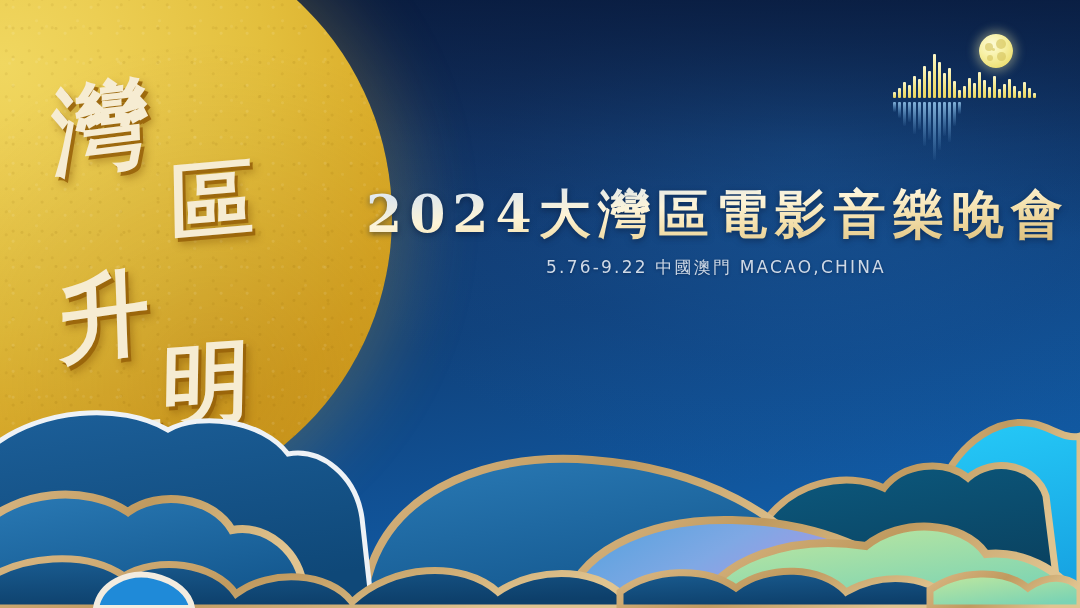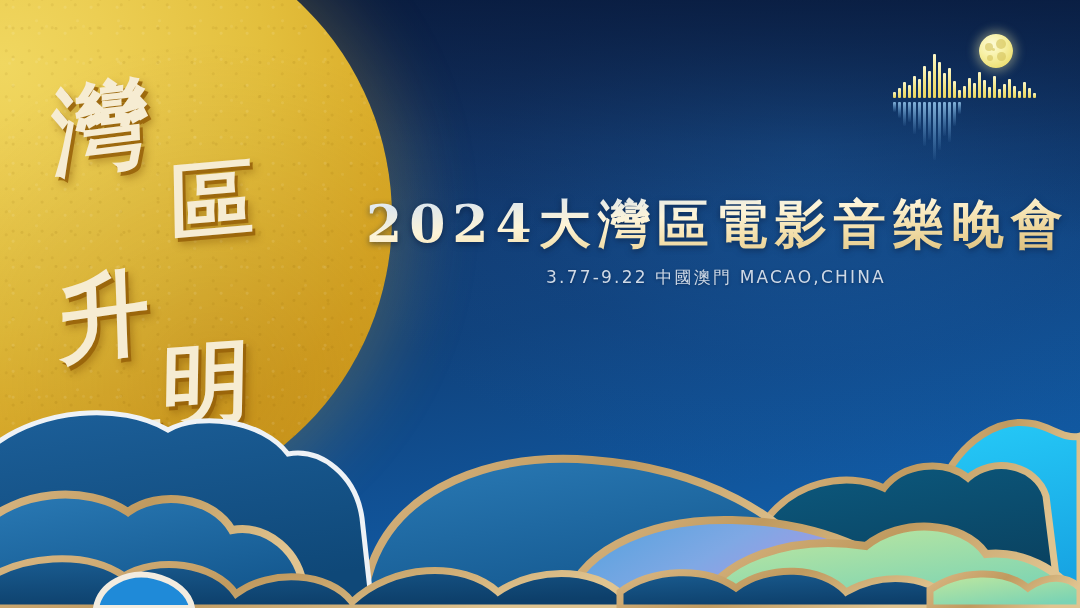--- a/index.html
+++ b/index.html
@@ -146,21 +146,21 @@
     position: absolute;
     left: 0; right: 0; bottom: 0;
     height: 230px;
   }
   .clouds svg { display: block; width: 1080px; height: 230px; }
 
   
   .headline {
     position: absolute;
     left: 366px;
-    top: 196px;
+    top: 186px;
     width: 700px;
     text-align: center;
   }
   .title-main {
     font-family: "DejaVu Serif", "Liberation Serif", serif;
     font-weight: 700;
     font-size: 52px;
     letter-spacing: 7px;
     line-height: 1.08;
     white-space: nowrap;
@@ -358,16 +358,16 @@
         <div class="bar-up" style="left: 120px; height: 12px;"></div>
         <div class="bar-up" style="left: 125px; height: 7px;"></div>
         <div class="bar-up" style="left: 130px; height: 16px;"></div>
         <div class="bar-up" style="left: 135px; height: 10px;"></div>
         <div class="bar-up" style="left: 140px; height: 5px;"></div>
       </div>
   </div>
 
   <div class="headline">
     <h1 class="title-main">2024大灣區電影音樂晚會</h1>
-    <p class="title-date">3.77-9.22 中國澳門 MACAO,CHINA</p>
+    <p class="title-date">5.76-9.22 中國澳門 MACAO,CHINA</p>
   </div>
 
 </div>
 
 </body></html>

